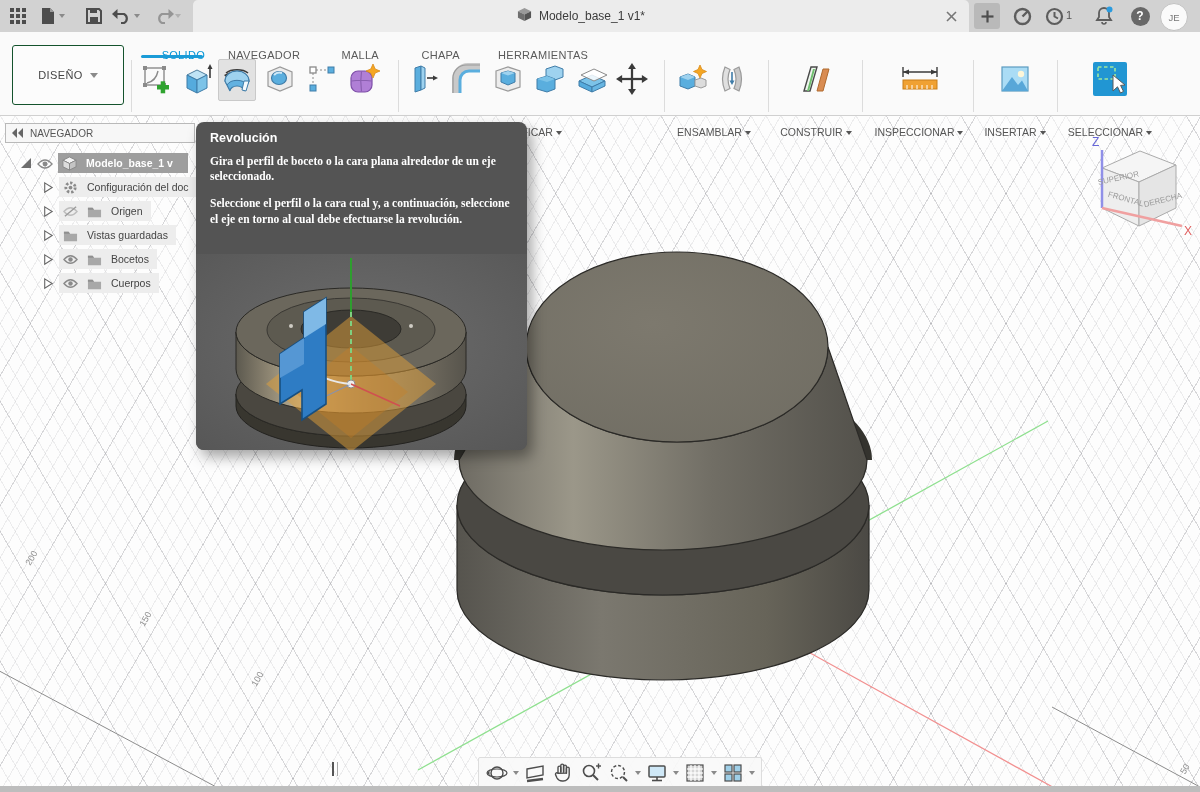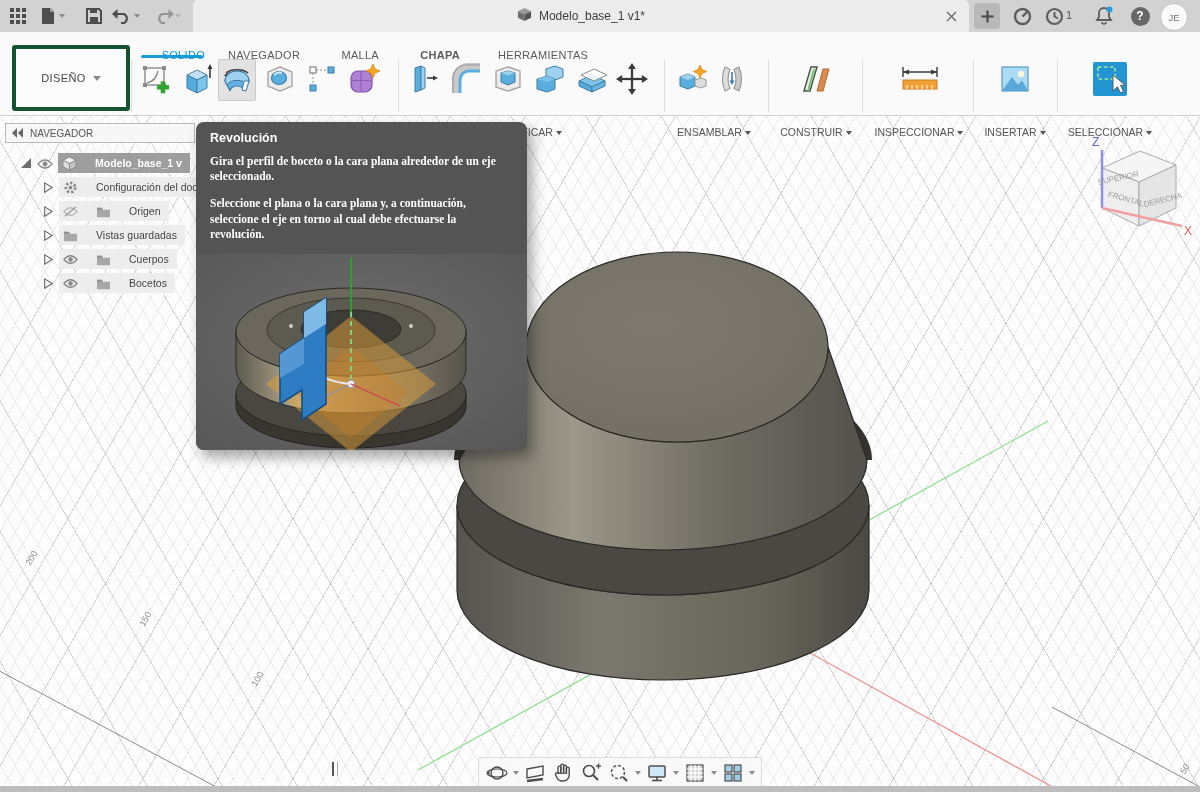--- a/index.html
+++ b/index.html
@@ -12,36 +12,36 @@
   .caret.sm{border-left-width:3.5px;border-right-width:3.5px;border-top-width:4.5px;}
   #doc-tab{position:absolute;left:193px;top:0;width:776px;height:32px;background:#ececec;border-radius:5px 5px 0 0;
            display:flex;align-items:center;justify-content:center;gap:7px;font-size:12px;color:#3c3c3c;}
   #doc-tab .close{position:absolute;right:10px;top:8px;width:16px;height:16px;display:flex;align-items:center;justify-content:center;cursor:pointer;}
   #newtab{position:absolute;left:974px;top:3px;width:26px;height:26px;background:#b9b9b9;border-radius:3px;display:flex;align-items:center;justify-content:center;cursor:pointer;}
   #clock-count{position:absolute;left:1066px;top:9px;font-size:11px;color:#555;}
   #avatar{position:absolute;left:1160px;top:3px;width:26px;height:26px;border-radius:50%;background:#fafafa;border:1px solid #c2c2c2;
           display:flex;align-items:center;justify-content:center;font-size:9.5px;color:#777;cursor:pointer;}
   
   #ribbon{position:absolute;left:0;top:32px;width:1200px;height:83px;background:#fafafa;border-bottom:1px solid #d0d0d0;}
-  #design-btn{position:absolute;left:12px;top:13px;width:110px;height:58px;background:#fcfcfc;border:4px solid #14532d;border-radius:3px;
+  #design-btn{position:absolute;left:12px;top:13px;width:110px;height:58px;background:#fcfcfc;border:1px solid #14532d;border-radius:3px;
               display:flex;align-items:center;justify-content:center;gap:7px;font-size:11px;color:#444;letter-spacing:.4px;cursor:pointer;}
   .rtab{position:absolute;top:14px;height:18px;line-height:18px;font-size:11px;color:#5a5a5a;letter-spacing:.3px;text-align:right;cursor:pointer;}
   .rtab.active{color:#0696d7;}
   #tab-underline{position:absolute;left:141px;top:23px;width:62px;height:3px;background:#1a9bd7;border-radius:2px;}
   .ricon{position:absolute;top:27px;width:36px;height:40px;display:flex;align-items:center;justify-content:center;cursor:pointer;}
   .ricon.hover{background:#e2e2e2;border:1px solid #c9c9c9;border-radius:2px;}
   .grouplabel{position:absolute;top:94px;width:110px;text-align:center;font-size:10.5px;color:#555;cursor:pointer;}
   .grouplabel .caret{margin-left:3px;border-top-color:#555;transform:translateY(-1px);border-left-width:3.5px;border-right-width:3.5px;border-top-width:4px;}
   .sep{position:absolute;top:28px;width:1px;height:52px;background:#dcdcdc;}
   
   #navigator{position:absolute;left:5px;top:123px;width:190px;}
   #nav-header{height:18px;border:1px solid #b9b9b9;background:#f7f7f7;display:flex;align-items:center;gap:6px;padding-left:6px;font-size:10px;color:#555;}
   .navrow{position:relative;height:24px;display:flex;align-items:center;}
   .navrow .expander{width:14px;height:14px;margin-right:4px;flex:0 0 auto;cursor:pointer;}
-  .navchip{display:flex;align-items:center;gap:18px;background:#ededed;height:20px;padding:0 8px 0 4px;font-size:10.5px;color:#444;cursor:pointer;white-space:nowrap;}
+  .navchip{display:flex;align-items:center;gap:9px;background:#ededed;height:20px;padding:0 8px 0 4px;font-size:10.5px;color:#444;cursor:pointer;white-space:nowrap;}
   .navchip.rootsel{background:#9e9e9e;color:#fff;font-weight:bold;min-width:118px;}
   .navicon{width:15px;height:15px;flex:0 0 auto;}
   
   #tooltip{position:absolute;left:196px;top:122px;width:331px;height:328px;background:#545454;border-radius:8px;
            box-shadow:5px 7px 14px rgba(0,0,0,.35);color:#fff;z-index:5;}
   #tooltip .txt{padding:9px 14px 0 14px;}
   #tooltip h3{margin:0 0 9px 0;font-size:12.5px;font-weight:700;}
   #tooltip p{margin:0 0 12px 0;font-size:11.5px;font-weight:600;line-height:1.32;font-family:Liberation Serif, serif;}
   #tip-img{position:absolute;left:0;bottom:0;width:331px;height:196px;border-radius:0 0 8px 8px;overflow:hidden;}
   
@@ -223,21 +223,21 @@
 
   <div id="ribbon">
     <div id="design-btn">
       <span>DISEÑO</span>
         <span class="caret"></span>
     </div>
 
     <span class="rtab active" style="left:143px;width:62px;">SOLIDO</span>
     <span class="rtab" style="left:228px;width:70px;">NAVEGADOR</span>
     <span class="rtab" style="left:333px;width:46px;">MALLA</span>
-    <span class="rtab" style="left:414px;width:46px;font-weight:bold;">CHAPA</span>
+    <span class="rtab" style="left:414px;width:46px;">CHAPA</span>
     <span class="rtab" style="left:498px;width:90px;">HERRAMIENTAS</span>
     <div id="tab-underline"></div>
 
     <div class="sep" style="left:131px;"></div>
     <div class="sep" style="left:398px;"></div>
     <div class="sep" style="left:664px;"></div>
     <div class="sep" style="left:768px;"></div>
     <div class="sep" style="left:862px;"></div>
     <div class="sep" style="left:973px;"></div>
     <div class="sep" style="left:1057px;"></div>
@@ -522,49 +522,49 @@
       </span>
       <span class="navchip">
         <svg class="navicon" viewBox="0 0 16 12">
             <path d="M1,6 Q8,-2 15,6 Q8,14 1,6 Z" fill="none" stroke="#8a8a8a" stroke-width="1.4"></path>
             <circle cx="8" cy="6" r="2.4" fill="#8a8a8a"></circle>
           </svg>
         <svg class="navicon" viewBox="0 0 16 14">
             <path d="M1,3 h5 l1.5,2 H15 v8 H1 z" fill="#a8a8a8"></path>
             <path d="M1,3 h5 l1.5,2 H1 z" fill="#8f8f8f"></path>
           </svg>
-        <span>Cuerpos</span>
+        <span>Bocetos</span>
       </span>
     </div>
 
     <div class="navrow">
       <span class="expander" style="margin-left:36px;">
         <svg width="13" height="13" viewBox="0 0 14 14">
             <polygon points="4,2 12,7 4,12" fill="#fff" stroke="#666" stroke-width="1.2"></polygon>
           </svg>
       </span>
       <span class="navchip">
         <svg class="navicon" viewBox="0 0 16 12">
             <path d="M1,6 Q8,-2 15,6 Q8,14 1,6 Z" fill="none" stroke="#8a8a8a" stroke-width="1.4"></path>
             <circle cx="8" cy="6" r="2.4" fill="#8a8a8a"></circle>
           </svg>
         <svg class="navicon" viewBox="0 0 16 14">
             <path d="M1,3 h5 l1.5,2 H15 v8 H1 z" fill="#a8a8a8"></path>
             <path d="M1,3 h5 l1.5,2 H1 z" fill="#8f8f8f"></path>
           </svg>
-        <span>Bocetos</span>
+        <span>Cuerpos</span>
       </span>
     </div>
   </div>
 
   <div id="tooltip">
     <div class="txt">
       <h3>Revolución</h3>
       <p>Gira el perfil de boceto o la cara plana alrededor de un eje seleccionado.</p>
-      <p>Seleccione el plana o la cara plana y, a continuación, seleccione el eje en torno al cual debe efectuarse la revolución.</p>
+      <p>Seleccione el perfil o la cara cual y, a continuación, seleccione el eje en torno al cual debe efectuarse la revolución.</p>
     </div>
     <div id="tip-img">
       <svg width="331" height="196" viewBox="0 0 331 196">
         <defs>
           <radialGradient id="tipbg" cx="0.5" cy="0.45" r="0.8">
             <stop offset="0" stop-color="#6d6d6d"></stop>
               <stop offset="1" stop-color="#555555"></stop>
           </radialGradient>
           <linearGradient id="ringSide" x1="0" y1="0" x2="1" y2="0">
             <stop offset="0" stop-color="#5c594f"></stop>

